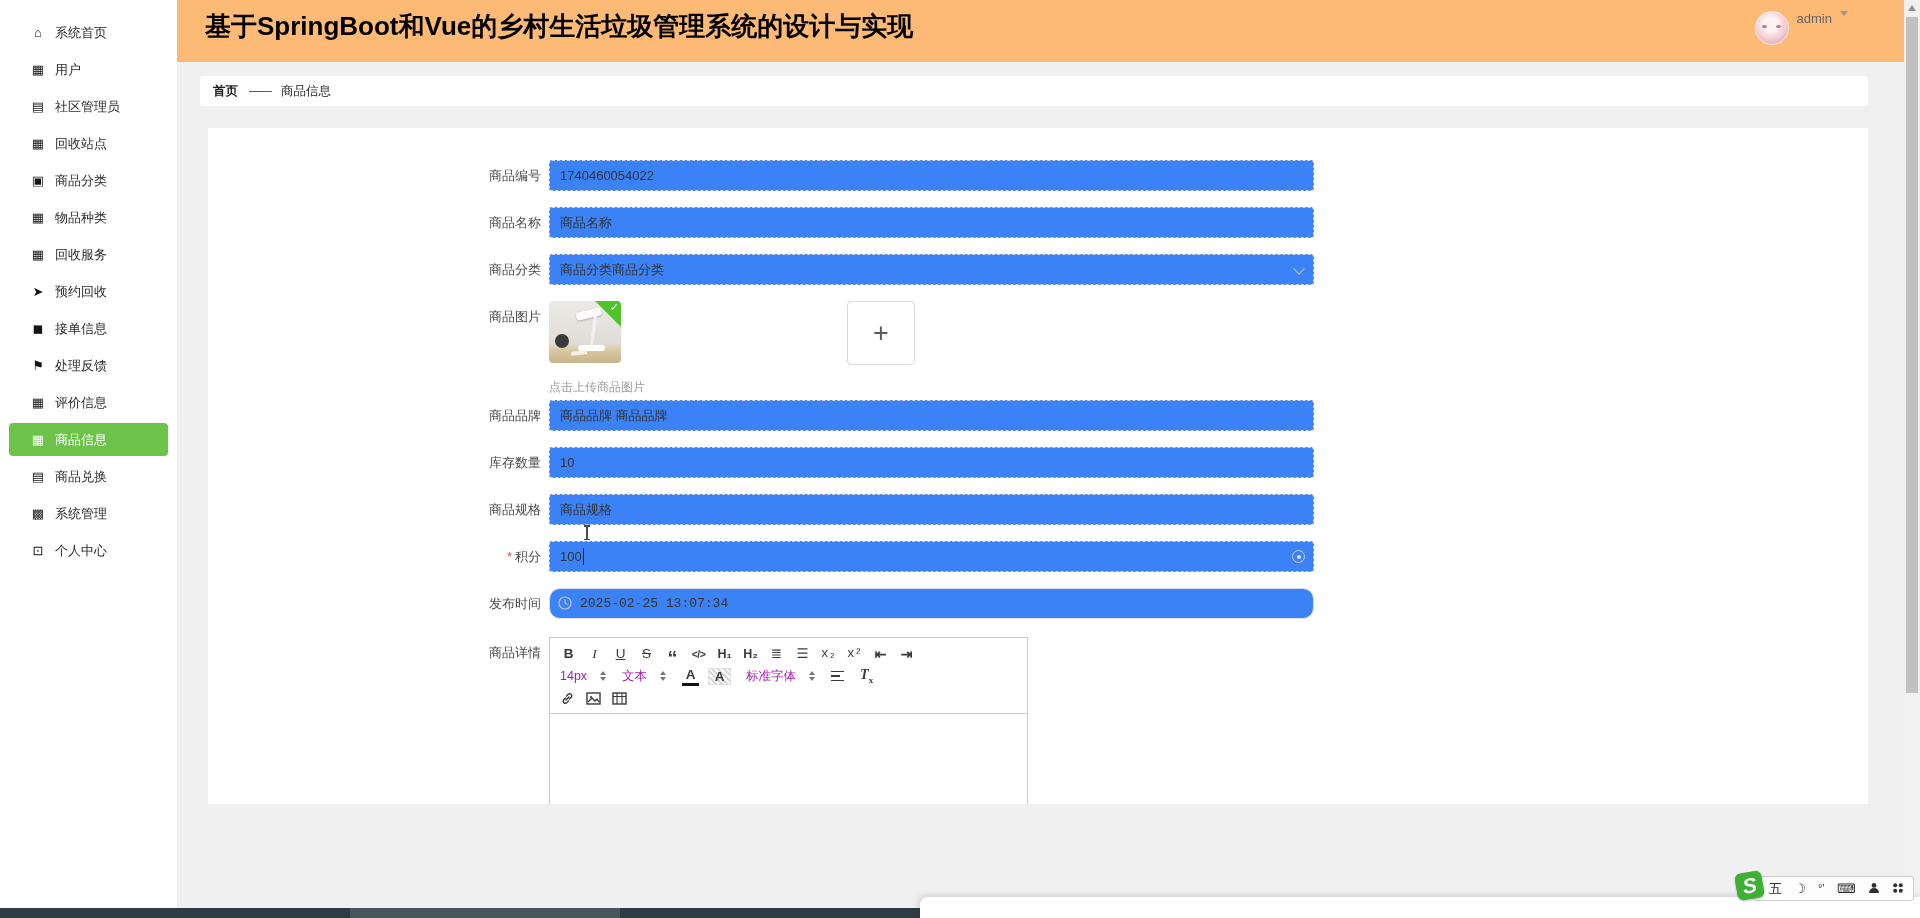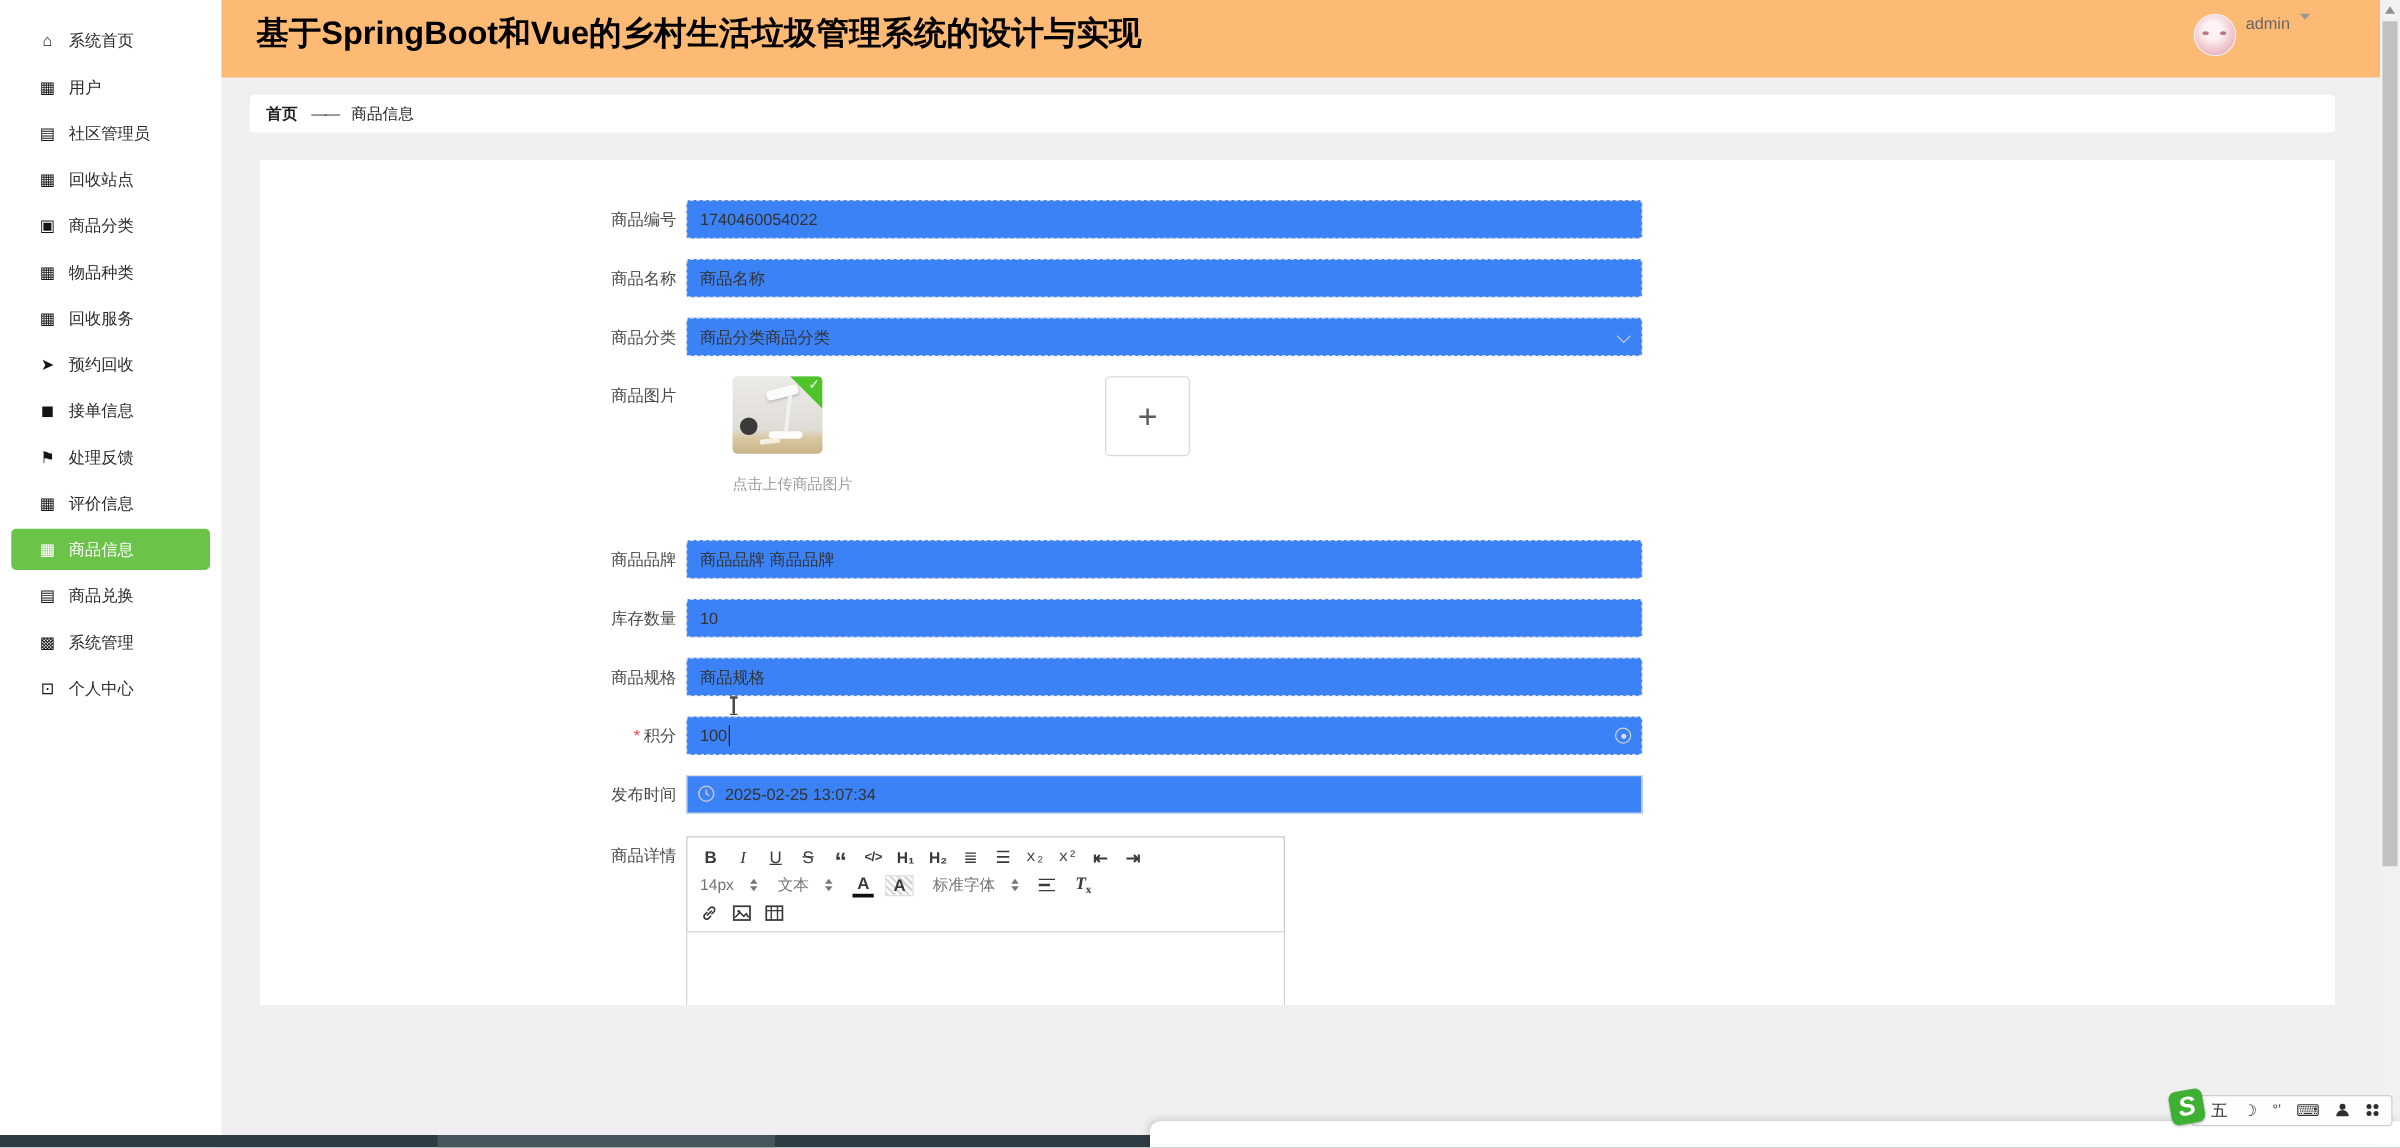--- a/index.html
+++ b/index.html
@@ -34,27 +34,27 @@
 
   
   .content-card{position:absolute;left:208px;top:128px;width:1660px;height:676px;background:#fff;overflow:hidden;}
   .form{padding-top:32px;}
   .frow{display:flex;margin-bottom:16px;}
   .flabel{width:341px;text-align:right;padding-right:8px;font-size:13px;color:#4a4a4a;line-height:31px;flex:none;box-sizing:border-box;white-space:nowrap;}
   .required-star{color:#f03e3e;margin-right:3px;}
   .fcontrol{width:765px;position:relative;flex:none;}
   .f-input{width:100%;height:31px;box-sizing:border-box;border:1px dashed #d5d5d5;border-radius:3px;
            padding:0 10px;font-size:13px;color:#333;background:#3b82f6;outline:none;font-family:inherit;}
-  .f-input.solid{border-style:solid;border-color:#dcdfe6;border-radius:0;}
+  .f-input.solid{border-style:solid;border-color:#dcdfe6;border-radius:11px;font-family:Liberation Mono, monospace;}
   .f-input.with-icon{padding-left:30px;}
   .select-chevron{position:absolute;right:11px;top:11px;width:7px;height:7px;
                   border-right:1.4px solid #c0c4cc;border-bottom:1.4px solid #c0c4cc;transform:rotate(45deg);}
 
   
-  .frow-image{margin-bottom:36px;gap:37px;}
+  .frow-image{margin-bottom:4px;}
   .thumb{width:72px;height:62px;border-radius:4px;position:relative;overflow:hidden;cursor:pointer;flex:none;
          background:linear-gradient(180deg,#eceae6 0%,#e0ddd8 68%,#d9c7a2 80%,#c9b489 100%);}
   .lamp-head{position:absolute;left:27px;top:9px;width:26px;height:8px;background:#fbfbfb;border-radius:3px;transform:rotate(-14deg);box-shadow:0 1px 2px rgba(0,0,0,.25);}
   .lamp-arm{position:absolute;left:43px;top:15px;width:3px;height:29px;background:#f2f2f2;transform:rotate(7deg);}
   .lamp-base{position:absolute;left:29px;top:44px;width:27px;height:6px;background:#fdfdfd;border-radius:3px;}
   .thumb-clock{position:absolute;left:6px;top:33px;width:14px;height:14px;border-radius:50%;background:#3a3a3a;}
   .thumb-paper{position:absolute;left:22px;top:50px;width:16px;height:4px;background:#f5efe2;border-radius:1px;transform:rotate(-6deg);}
   .corner-badge{position:absolute;right:0;top:0;width:0;height:0;border-top:26px solid #4fc42a;border-left:26px solid transparent;}
   .corner-check{position:absolute;right:2px;top:0px;color:#fff;font-size:11px;}
   .plus-box{position:absolute;left:298px;top:0;width:66px;height:62px;border:1px solid #d9d9d9;border-radius:4px;background:#fff;
@@ -80,21 +80,21 @@
           font-size:13.5px;color:#3a3a3a;cursor:pointer;line-height:20px;white-space:nowrap;}
   .g-bold{font-weight:800;}
   .g-italic{font-style:italic;font-family:"Liberation Serif",serif;}
   .g-underline{text-decoration:underline;}
   .g-strike{text-decoration:line-through;}
   .g-blockquote{font-size:20px;line-height:6px;font-weight:bold;padding-top:8px;}
   .g-code-block{font-size:10.5px;letter-spacing:-0.5px;font-weight:bold;}
   .g-header-1,.g-header-2{font-weight:bold;font-size:12.5px;}
   .g-subscript,.g-superscript{font-size:12.5px;font-family:Liberation Mono, monospace;}
   .g-outdent,.g-indent{font-size:14px;font-weight:bold;}
-  .picker{display:inline-flex;align-items:center;margin-right:16px;color:#737373;font-size:12.5px;cursor:pointer;white-space:nowrap;}
+  .picker{display:inline-flex;align-items:center;margin-right:16px;color:#a21caf;font-size:12.5px;cursor:pointer;white-space:nowrap;}
   .picker-arrows{display:inline-flex;flex-direction:column;margin-left:13px;gap:2px;}
   .pa-up{width:0;height:0;border-left:3.5px solid transparent;border-right:3.5px solid transparent;border-bottom:4px solid #777;}
   .pa-down{width:0;height:0;border-left:3.5px solid transparent;border-right:3.5px solid transparent;border-top:4px solid #777;}
   .color-btn{font-weight:bold;border-bottom:3px solid #111;line-height:13px;height:16px;}
   .bg-btn{font-weight:bold;padding:0 2px;background:repeating-linear-gradient(45deg,#d8d8d8 0 2px,#fff 2px 4px);border:1px solid #e0e0e0;line-height:15px;}
   .align-icon{display:inline-flex;flex-direction:column;gap:3px;margin-right:16px;cursor:pointer;}
   .align-icon i{display:block;height:1.6px;background:#3a3a3a;}
   .align-icon .l1{width:13px;} .align-icon .l2{width:9px;}
   .clean-btn{font-style:italic;font-family:"Liberation Serif",serif;font-weight:bold;font-size:14px;cursor:pointer;color:#3a3a3a;}
   .clean-btn sub{font-style:normal;font-size:9px;font-weight:bold;}

